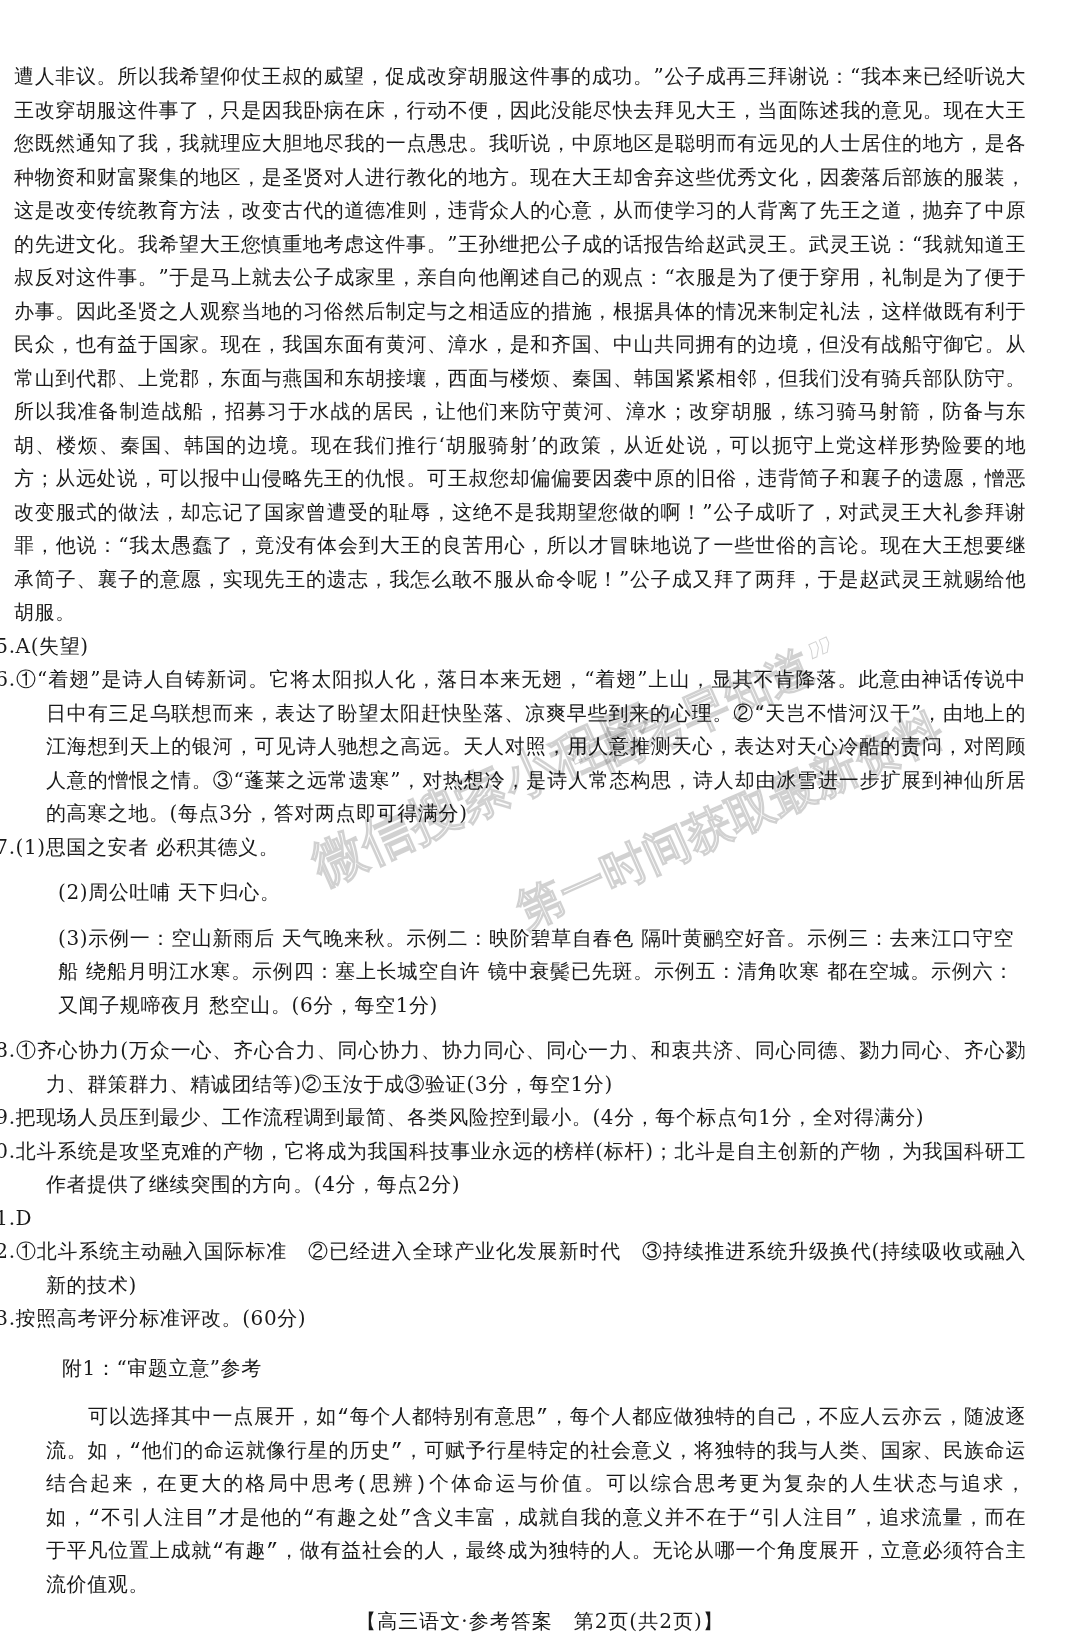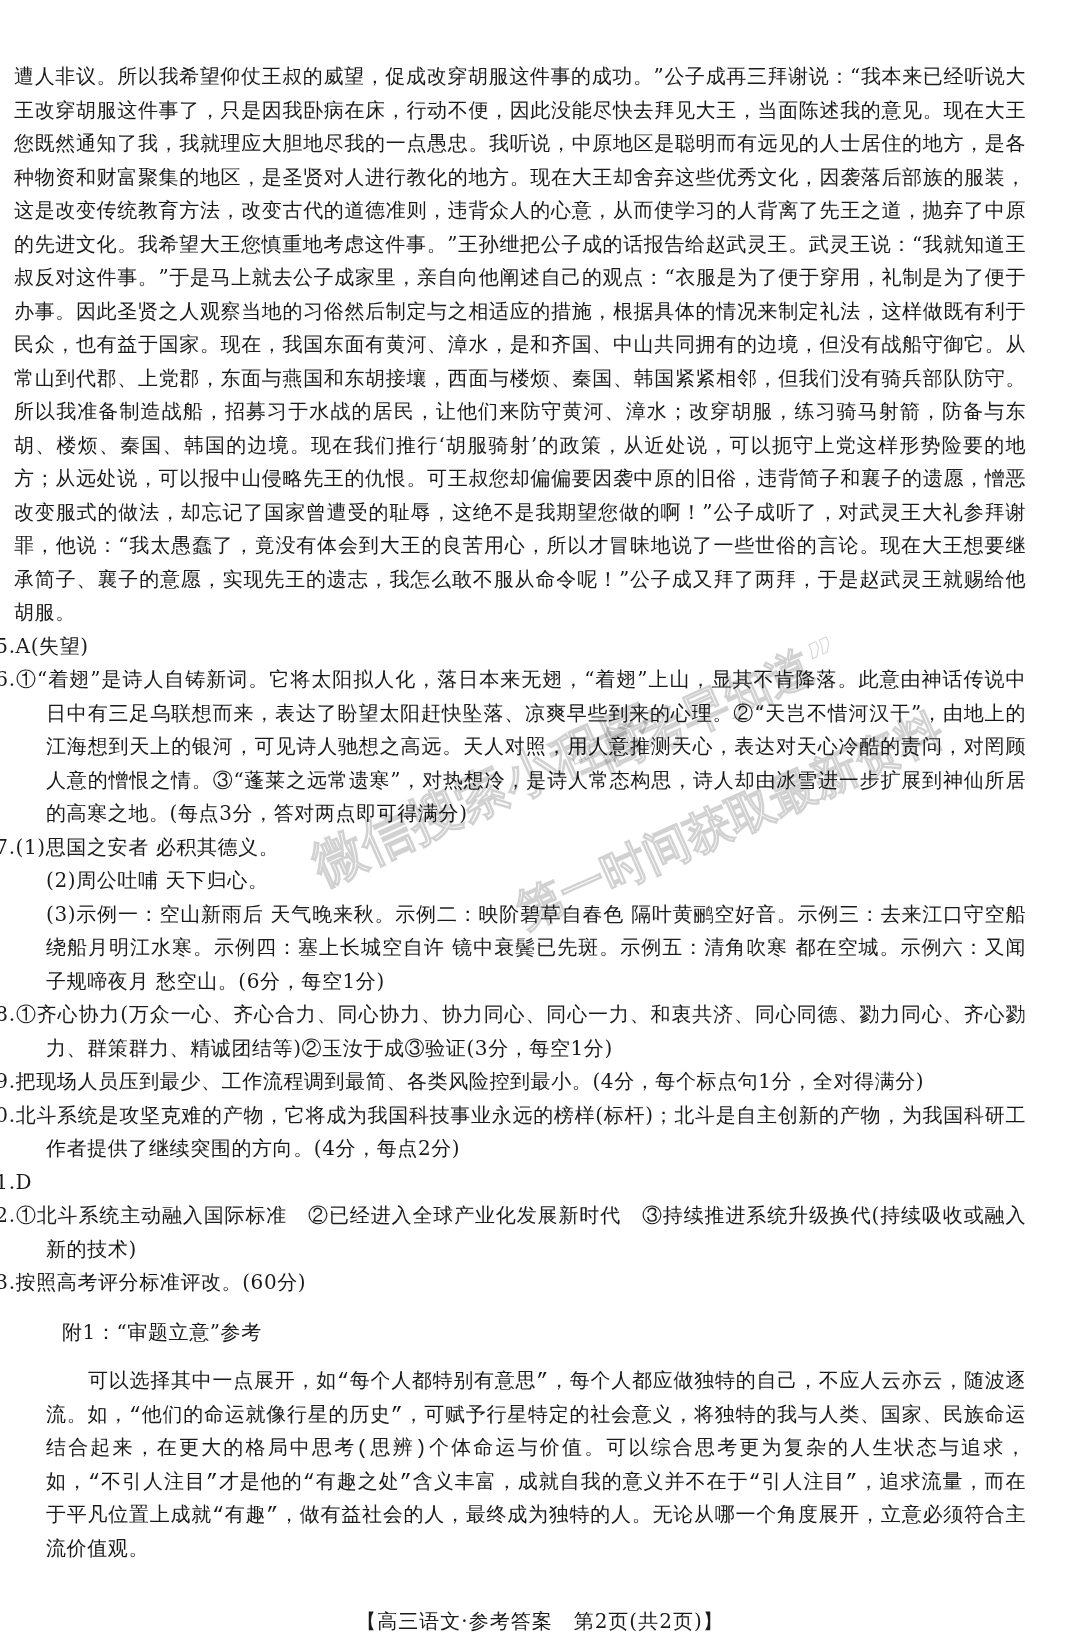--- a/index.html
+++ b/index.html
@@ -9,21 +9,21 @@
     color: #1a1a1a;
   }
   .page { position: absolute; left: 0; top: 0; width: 1080px; height: 1641px; }
   .content {
     position: absolute; left: 14px; top: 60px; width: 1012px;
     font-size: 20px; line-height: 33.5px; letter-spacing: 0.6px;
     text-align: justify;
   }
   .para { margin: 0; text-indent: 0; }
   .item { margin: 0; padding-left: 32px; text-indent: -32px; }
-  .sub { margin: 0; padding-left: 32px; }
+  .sub { margin: 12px; padding-left: 32px; }
   .subnote { margin: 16px; padding-left: 32px; }
   .indent2 { margin: 0; padding-left: 32px; text-indent: 42px; font-family: Liberation Mono, monospace; }
   .num { display: inline-block; }
   .footer {
     position: absolute; left: 0; top: 1608px; width: 1080px;
     text-align: center; font-size: 20px; letter-spacing: 1px;
   }
   .watermark {
     position: absolute; pointer-events: none; color: rgba(0,0,0,0.09);
     font-family: "DejaVu Sans", sans-serif; font-weight: bold;

